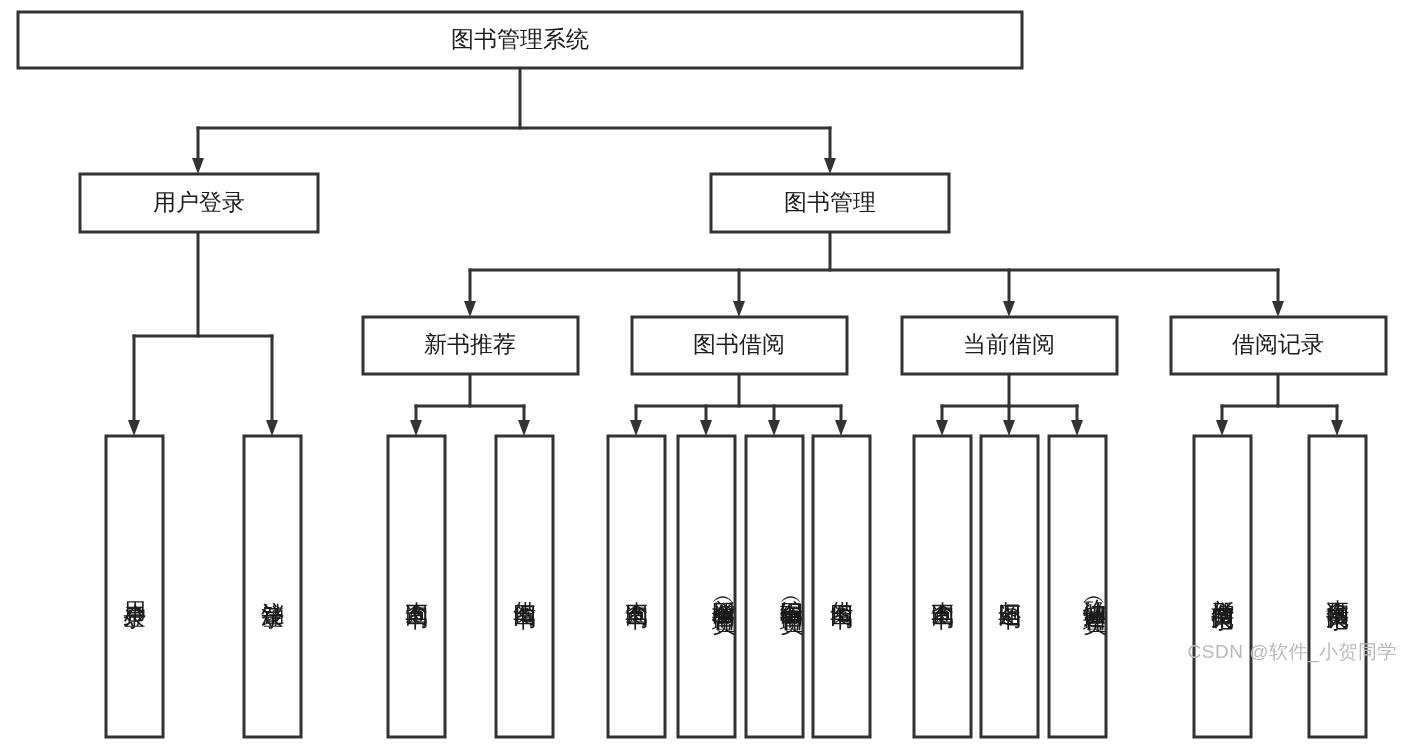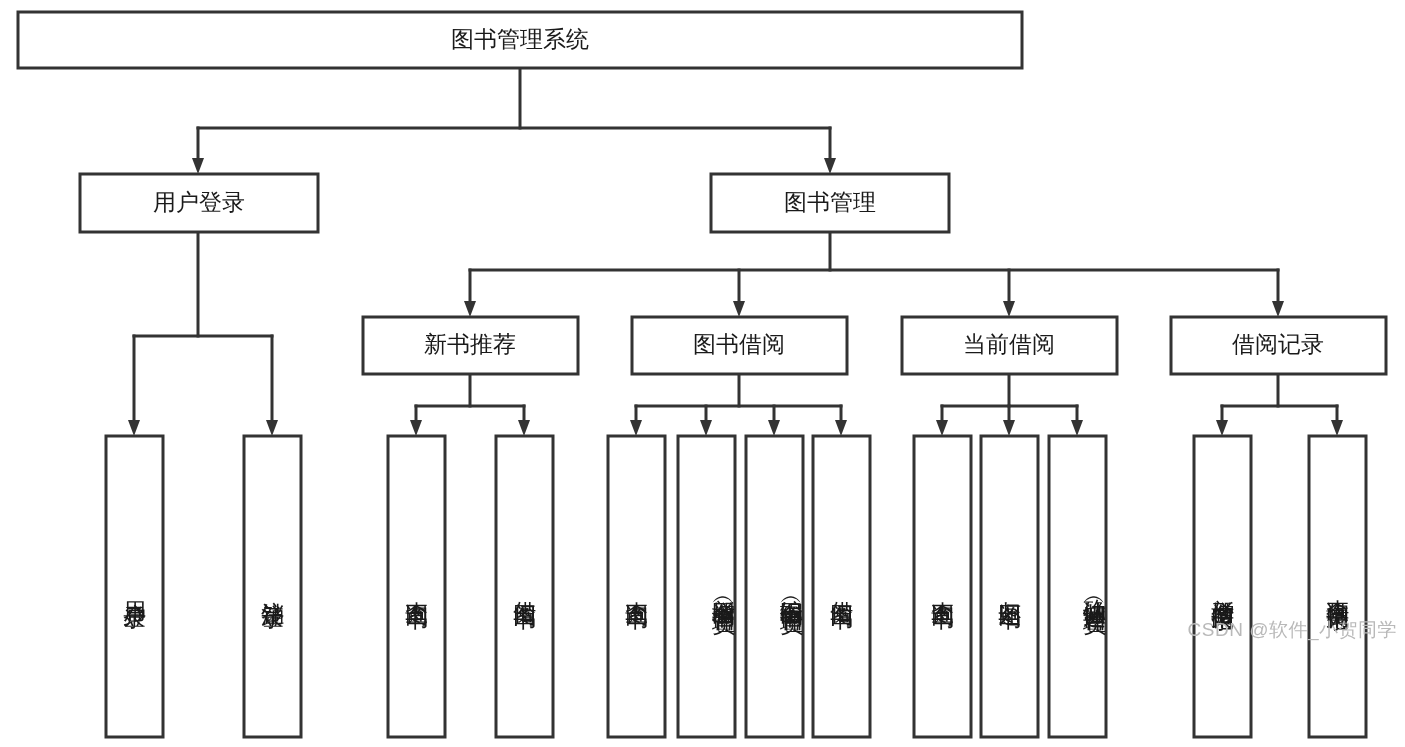--- a/index.html
+++ b/index.html
@@ -61,21 +61,21 @@
     letter-spacing: 2px;
     display: flex;
     align-items: center;
     justify-content: center;
     pointer-events: none;
     white-space: nowrap;
   }
   .watermark {
     position: absolute;
     right: 8px;
-    bottom: 22px;
+    bottom: 0;
     font-family: "Liberation Sans", "DejaVu Sans", sans-serif;
     font-size: 19px;
     color: #b9b9b9;
     letter-spacing: 0.5px;
     white-space: nowrap;
   }
 </style>
 </head>
 <body>
 

